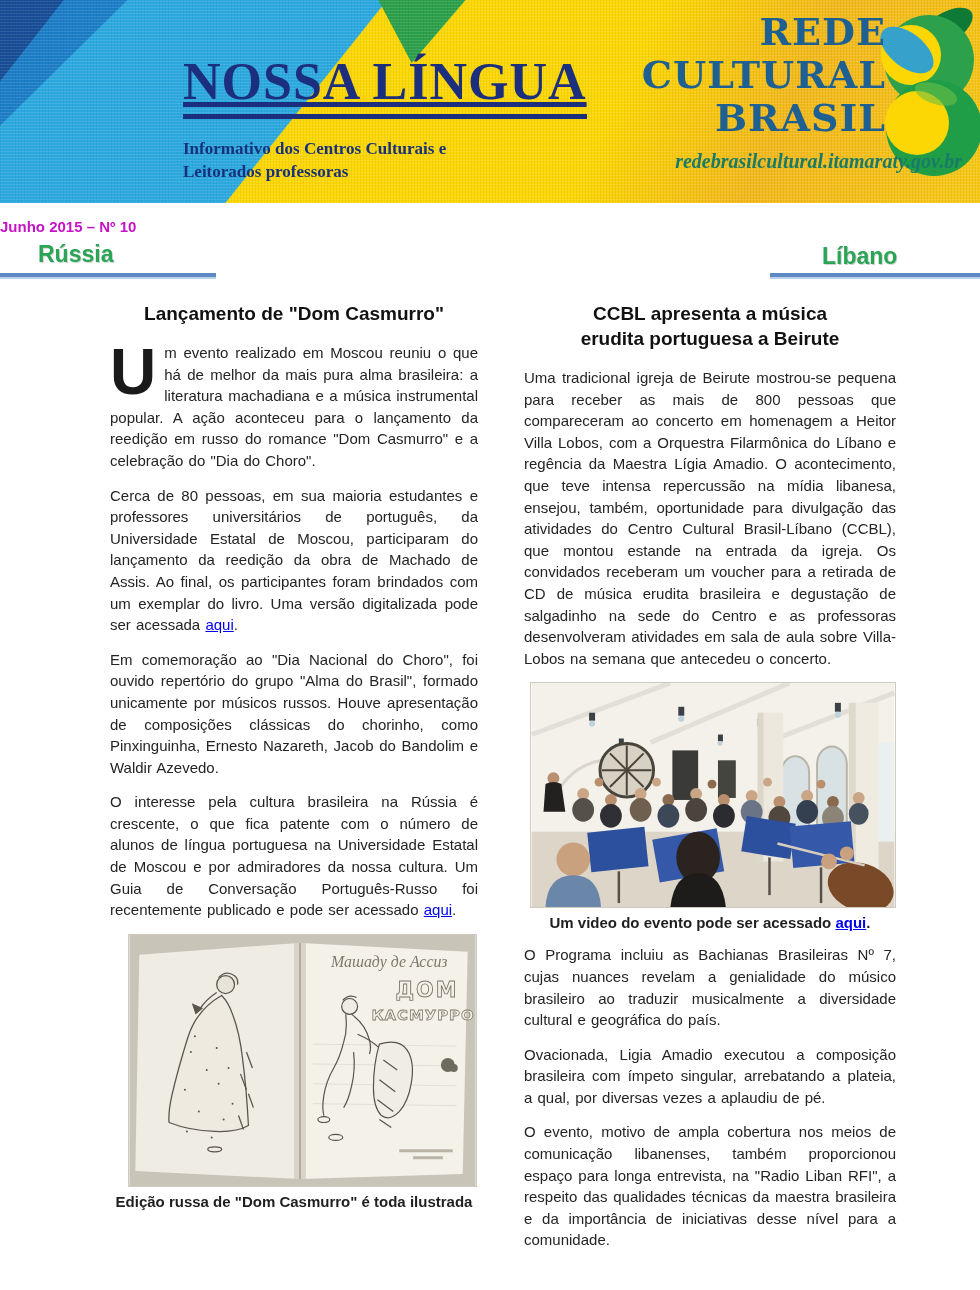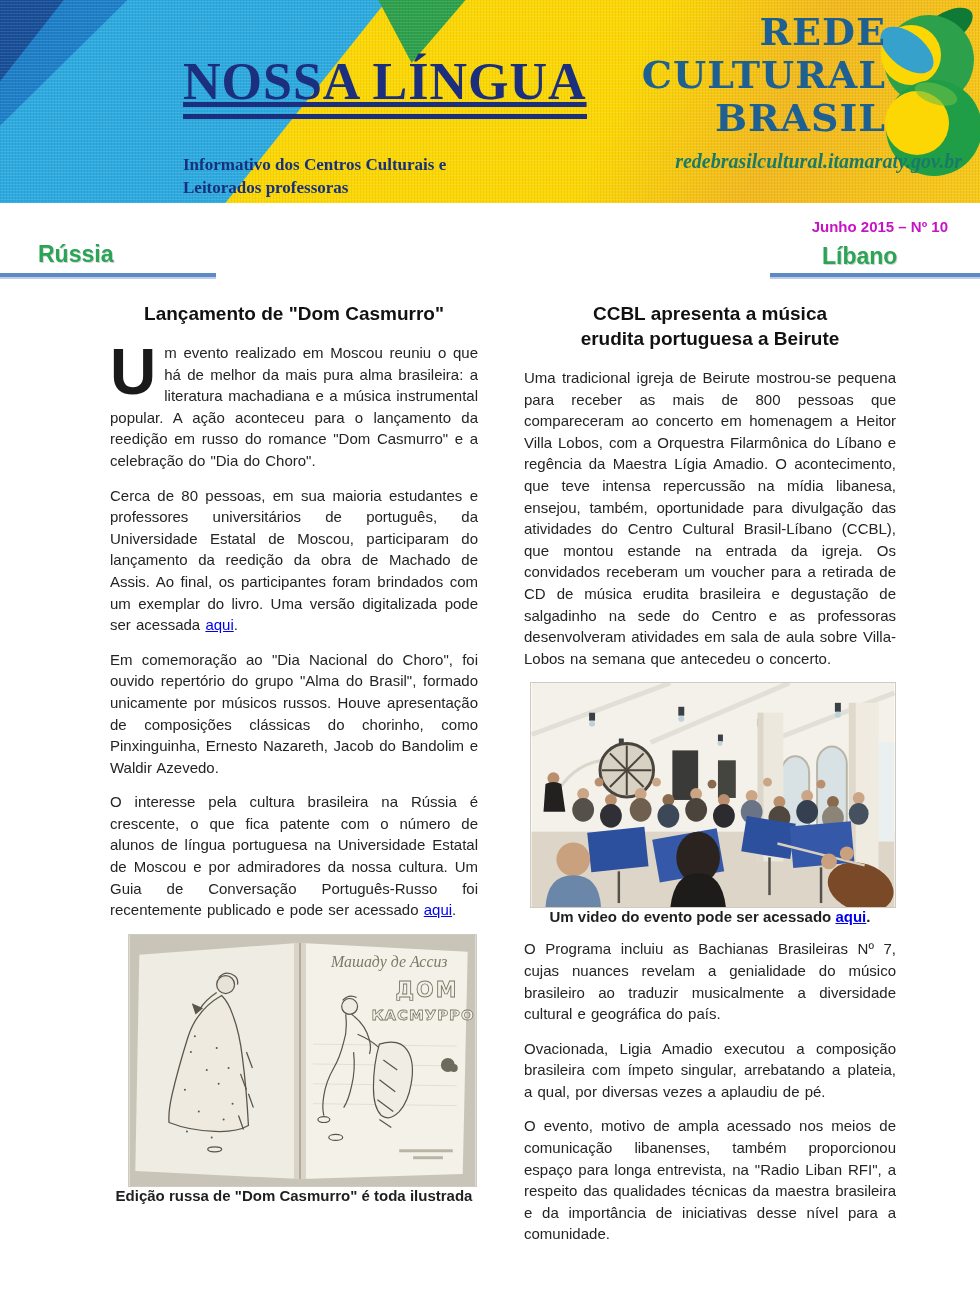--- a/index.html
+++ b/index.html
@@ -24,37 +24,37 @@
       repeating-linear-gradient(0deg, rgba(255,255,255,.10) 0 1px, transparent 1px 3px),
       repeating-linear-gradient(90deg, rgba(0,0,0,.05) 0 1px, transparent 1px 3px);
   }
   .mast-left { position:absolute; left:183px; top:56px; z-index:3; }
   .mast-title {
     font-family:"Liberation Serif","DejaVu Serif",serif; font-weight:bold;
     font-size:52px; letter-spacing:1px; color:var(--navy,#1b2f7e);
     border-bottom:5px solid var(--navy,#1b2f7e); padding-bottom:6px; display:inline-block; line-height:1;text-decoration:underline;
   }
   .mast-tagline {
-    margin-top:34px; font-family:"Liberation Serif","DejaVu Serif",serif;
+    margin-top:18px; font-family:"Liberation Serif","DejaVu Serif",serif;
     font-weight:bold; font-size:17px; line-height:23px; color:#17307c;
   }
   .mast-right { position:absolute; right:94px; top:10px; text-align:right; z-index:3; }
   .brand-line {
     font-family:"DejaVu Serif","Liberation Serif",serif; font-weight:bold;
     font-size:38px; line-height:43px; letter-spacing:1px; color:var(--brand-blue,#1e6092);
   }
   .mast-url {
     position:absolute; right:18px; top:150px; z-index:3;
     font-family:"Liberation Serif","DejaVu Serif",serif; font-style:italic; font-weight:bold;
     font-size:20px; color:var(--brand-teal,#1a7a68);
   }
   .blogo { position:absolute; right:-2px; top:4px; z-index:2; }
 
   
-  .issue-line { text-align:right; padding-right:32px; margin-top:15px;
+  .issue-line { text-align:left; padding-right:32px; margin-top:15px;
     font-size:15px; font-weight:bold; color:var(--issue-magenta,#c713c7); }
   .regions { position:relative; height:56px; margin-top:4px; }
   .region-name { font-size:23px; font-weight:bold; color:var(--accent-green,#2aa455);
     text-shadow:1px 1px 0 rgba(0,0,0,.18); }
   .region-left-name  { position:absolute; left:38px;  top:2px;text-align:center; }
   .region-right-name { position:absolute; left:822px; top:4px; }
   .rule { position:absolute; height:4px; background:var(--rule-blue,#5d89c4);
     box-shadow:0 2px 0 #bdcfe8; }
   .rule-left  { left:0;    top:34px; width:216px; }
   .rule-right { left:770px; top:34px; width:210px; }
@@ -68,21 +68,21 @@
   p.body { font-size:15px; line-height:21.6px; text-align:justify; color:#242424;
     margin-bottom:13px; word-spacing:1px; }
   a.lnk { color:var(--link-blue,#0000ee); text-decoration:underline; cursor:pointer; }
   .dropcap { float:left; font-size:64px; line-height:52px; padding:4px 8px 0 0;
     font-weight:bold; color:#1a1a1a; }
 
   figure { margin-top:4px; }
   .photo-frame { display:block; border:1px solid #cfcbc0; }
   .fig-left  { margin-left:18px; }
   .fig-right { margin-left:6px; }
-  figcaption { font-size:15px; font-weight:bold; color:#1f1f1f; text-align:center; margin-top:0; }
+  figcaption { font-size:15px; font-weight:bold; color:#1f1f1f; text-align:center; margin-top:6px; }
 </style>
 </head>
 <body>
 
 <div class="page">
 
   <header class="banner">
     <div class="shape sh-orange"></div>
     <div class="shape sh-cyan"></div>
     <div class="shape sh-midblue"></div>
@@ -316,16 +316,16 @@
           <ellipse cx="332" cy="206" rx="34" ry="24" transform="rotate(18 332 206)" fill="#7a4a28"></ellipse>
           <line x1="248" y1="162" x2="336" y2="184" stroke="#d8cfc0" stroke-width="2.5"></line>
           <circle cx="300" cy="180" r="8" fill="#c9a17e"></circle>
           <circle cx="318" cy="172" r="7" fill="#c9a17e"></circle>
         </svg>
         <figcaption><span>Um video do evento pode ser acessado </span><a class="lnk">aqui</a><span>.</span></figcaption>
       </figure>
 
       <p class="body" style="margin-top:13px;">O Programa incluiu as Bachianas Brasileiras Nº 7, cujas nuances revelam a genialidade do músico brasileiro ao traduzir musicalmente a diversidade cultural e geográfica do país.</p>
       <p class="body">Ovacionada, Ligia Amadio executou a composição brasileira com ímpeto singular, arrebatando a plateia, a qual, por diversas vezes a aplaudiu de pé.</p>
-      <p class="body">O evento, motivo de ampla acessado nos meios de comunicação libanenses, também proporcionou espaço para longa entrevista, na "Radio Liban RFI", a respeito das qualidades técnicas da maestra brasileira e da importância de iniciativas desse nível para a comunidade.</p>
+      <p class="body">O evento, motivo de ampla cobertura nos meios de comunicação libanenses, também proporcionou espaço para longa entrevista, na "Radio Liban RFI", a respeito das qualidades técnicas da maestra brasileira e da importância de iniciativas desse nível para a comunidade.</p>
     </article>
   </main>
 </div>
 
 </body></html>

